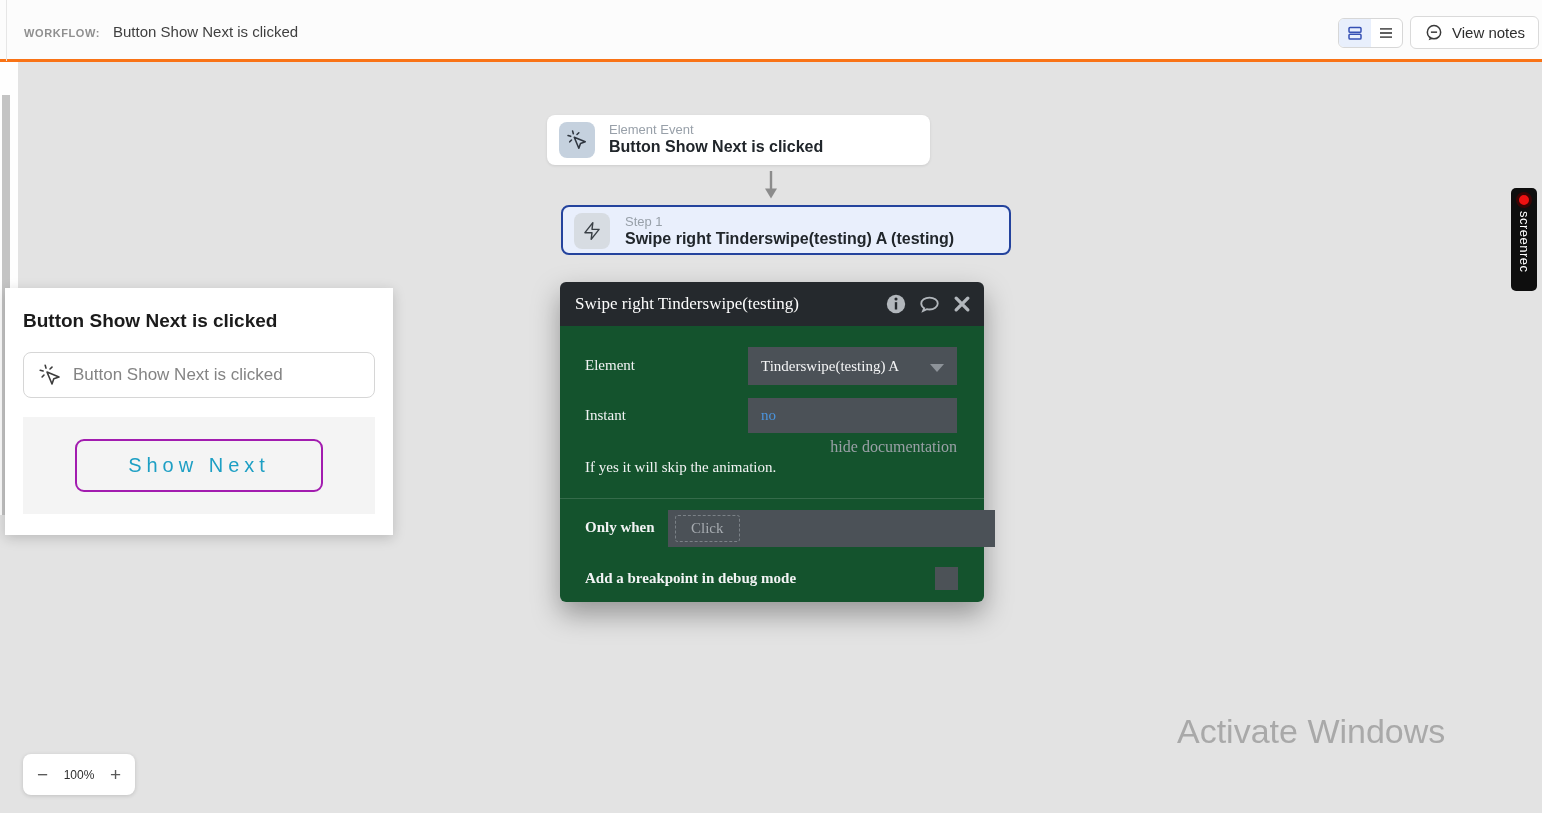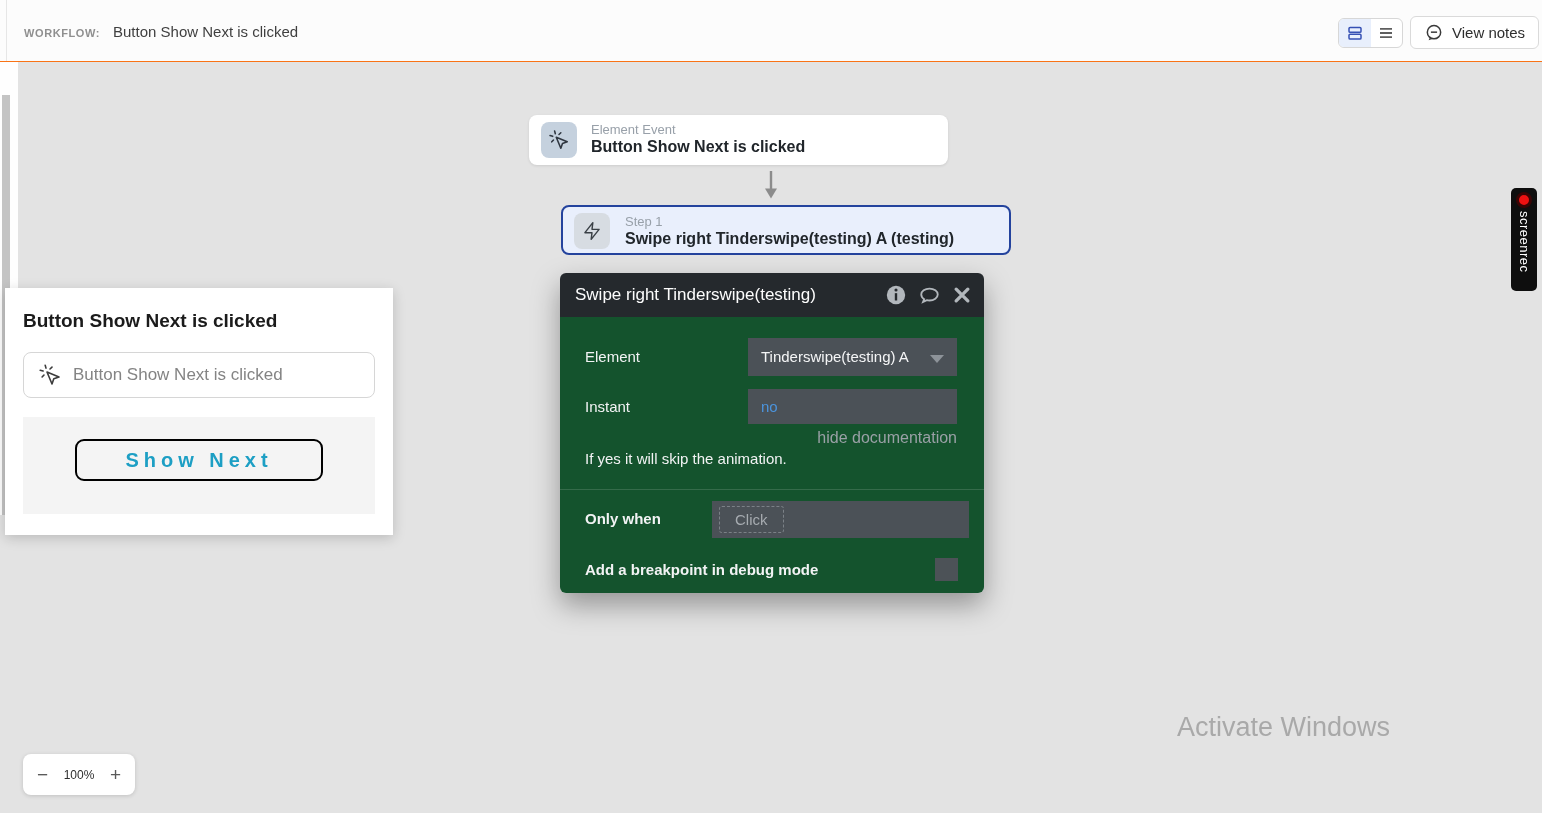--- a/index.html
+++ b/index.html
@@ -1,84 +1,84 @@
 <!DOCTYPE html>
 <html><head>
 <meta charset="utf-8">
 <style>
   * { margin:0; padding:0; box-sizing:border-box; }
   html,body { width:1542px; height:813px; overflow:hidden; }
   body { font-family:"Liberation Sans","DejaVu Sans",sans-serif; background:#e3e3e3; position:relative; }
 
   
-  .topbar { position:absolute; left:0; top:0; width:1542px; height:62px; background:#fcfcfc; border-bottom:1px solid #f97316; }
+  .topbar { position:absolute; left:0; top:0; width:1542px; height:62px; background:#fcfcfc; border-bottom:3px solid #f97316; }
   .topbar-leftline { position:absolute; left:6px; top:0; width:1px; height:61px; background:#e6e6e6; }
   .wf-label { position:absolute; left:24px; top:27px; font-size:11px; font-weight:bold; letter-spacing:.6px; color:#8f8f8f; }
   .wf-title { position:absolute; left:113px; top:23px; font-size:15px; color:#3f3f3f; }
   .toggle-group { position:absolute; left:1338px; top:18px; width:65px; height:30px; border:1px solid #d7d7d7; border-radius:6px; background:#fff; display:flex; overflow:hidden; }
   .toggle-seg { flex:1; display:flex; align-items:center; justify-content:center; cursor:pointer; }
   .toggle-seg.sel { background:#e8effc; }
   .viewnotes-btn { position:absolute; left:1410px; top:16px; height:33px; padding:0 13px; border:1px solid #dadada; border-radius:6px; background:#fff; display:flex; align-items:center; gap:8px; font-size:15px; color:#2e2e2e; cursor:pointer; }
 
   
   .canvas { position:absolute; left:0; top:62px; width:1542px; height:751px; background:#e3e3e3; }
   .left-white-strip { position:absolute; left:0; top:0; width:18px; height:453px; background:#fefefe; }
   .left-gray-strip { position:absolute; left:2px; top:33px; width:8px; height:420px; background:#c4c4c4; }
 
   
-  .event-card { position:absolute; left:529px; top:53px; width:419px; height:50px; background:#fff; border-radius:8px; box-shadow:0 1px 3px rgba(0,0,0,.10); }
+  .event-card { position:absolute; left:547px; top:53px; width:383px; height:50px; background:#fff; border-radius:8px; box-shadow:0 1px 3px rgba(0,0,0,.10); }
   .step-card { position:absolute; left:561px; top:143px; width:450px; height:50px; background:#e9effc; border:2px solid #24439d; border-radius:8px; }
   .icon-tile { position:absolute; left:12px; top:7px; width:36px; height:36px; border-radius:8px; display:flex; align-items:center; justify-content:center; }
   .tile-blue { background:#c5d1de; }
   .tile-gray { background:#d7dce2; }
   .step-card .icon-tile { left:11px; top:6px; }
   .card-kicker { position:absolute; left:62px; top:7px; font-size:13px; color:#98a0a9; }
   .card-title { position:absolute; left:62px; top:23px; font-size:16px; font-weight:bold; color:#21262b; }
   .flow-arrow { position:absolute; left:763px; top:108px; }
 
   
-  .popup { position:absolute; left:560px; top:211px; width:424px; height:320px; border-radius:6px; box-shadow:0 12px 28px rgba(0,0,0,.35); }
+  .popup { position:absolute; left:560px; top:220px; width:424px; height:320px; border-radius:6px; box-shadow:0 12px 28px rgba(0,0,0,.35);font-family:Liberation Serif, serif; }
   .popup-header { position:absolute; left:0; top:0; width:100%; height:44px; background:#25292d; border-radius:6px 6px 0 0; }
   .popup-title { position:absolute; left:15px; top:12px; font-size:17px; color:#fdfdfd; }
   .popup-icons { position:absolute; right:12px; top:11px; display:flex; align-items:center; gap:11px; }
   .popup-icons > span { cursor:pointer; display:flex; }
   .popup-body { position:absolute; left:0; top:44px; width:100%; height:276px; background:#14532d; border-radius:0 0 6px 6px; }
   .fld-label { position:absolute; left:25px; font-size:15px; color:#f2f3f4; }
   .fld-label.b { font-weight:bold; }
   .dd { position:absolute; left:188px; top:21px; width:209px; height:38px; background:#4b5157; color:#f4f5f6; font-size:15px; line-height:38px; padding-left:13px; cursor:pointer; }
   .dd-caret { position:absolute; right:13px; top:17px; width:0; height:0; border-left:7px solid transparent; border-right:7px solid transparent; border-top:8px solid #8d9399; }
   .inst-field { position:absolute; left:188px; top:72px; width:209px; height:35px; background:#4b5157; font-size:15px; line-height:35px; padding-left:13px; color:#4b94dd; cursor:text; }
   .hide-doc { position:absolute; left:188px; top:112px; width:209px; text-align:right; font-size:16px; color:#9aa0a6; cursor:pointer; }
   .doc-text { position:absolute; left:25px; top:133px; font-size:15px; color:#f2f3f4; }
   .popup-divider { position:absolute; left:0; top:172px; width:100%; height:1px; background:rgba(255,255,255,.14); }
-  .onlywhen-field { position:absolute; left:108px; top:184px; width:257px; height:37px; background:#4b5157; display:flex; align-items:center; padding-left:7px; cursor:text;margin-left:44px; }
+  .onlywhen-field { position:absolute; left:108px; top:184px; width:327px; height:37px; background:#4b5157; display:flex; align-items:center; padding-left:7px; cursor:text; }
   .click-chip { border:1px dashed #7b8187; border-radius:3px; padding:4px 15px; font-size:15px; color:#a6abb0; }
   .bp-checkbox { position:absolute; left:375px; top:241px; width:23px; height:23px; background:#4c5257; cursor:pointer; }
 
   
   .preview-card { position:absolute; left:5px; top:226px; width:388px; height:247px; background:#fff; box-shadow:0 3px 12px rgba(0,0,0,.18); }
   .pv-title { position:absolute; left:18px; top:22px; font-size:19px; font-weight:bold; color:#1b1b1b; }
   .pv-event-row { position:absolute; left:18px; top:64px; width:352px; height:46px; border:1px solid #d6d6d6; border-radius:8px; display:flex; align-items:center; gap:11px; padding-left:14px; }
   .pv-event-text { font-size:17px; color:#848484; }
   .pv-panel { position:absolute; left:18px; top:129px; width:352px; height:97px; background:#f4f4f4; }
-  .shownext-btn { position:absolute; left:52px; top:22px; width:248px; height:42px; background:#f4f4f4; border:2px solid #000000; border-radius:9px; font-size:20px; font-weight:bold; letter-spacing:5px; color:#1d9fc4; display:flex; align-items:center; justify-content:center; cursor:pointer; font-family:"Liberation Sans","DejaVu Sans",sans-serif; }
+  .shownext-btn { position:absolute; left:52px; top:22px; width:248px; height:53px; background:#f4f4f4; border:2px solid #a21caf; border-radius:9px; font-size:20px; font-weight:normal; letter-spacing:5px; color:#1d9fc4; display:flex; align-items:center; justify-content:center; cursor:pointer; font-family:"Liberation Sans","DejaVu Sans",sans-serif; }
 
   
   .zoom-ctl { position:absolute; left:23px; top:692px; width:112px; height:41px; background:#fff; border-radius:8px; box-shadow:0 1px 4px rgba(0,0,0,.15); display:flex; align-items:center; justify-content:space-between; padding:0 14px; }
   .zoom-btn { font-size:19px; color:#5a5a5a; cursor:pointer; line-height:1; }
   .zoom-level { font-size:12px; color:#2e2e2e; }
 
   
   .screenrec { position:absolute; left:1511px; top:126px; width:26px; height:103px; background:#0e0e0e; border-radius:5px; display:flex; flex-direction:column; align-items:center; padding-top:4px; }
   .rec-dot { width:16px; height:16px; border-radius:50%; background:#ee1111; border:3px solid #3a0505; flex:none; }
   .screenrec-label { writing-mode:vertical-rl; color:#fff; font-size:13px; letter-spacing:.5px; margin-top:3px; }
 
   
   .watermark { position:absolute; left:1177px; top:650px; }
-  .wm-line1 { font-size:27px; color:#a9a9a9; font-family:"Liberation Sans","DejaVu Sans",sans-serif; }
+  .wm-line1 { font-size:34px; color:#a9a9a9; font-family:"Liberation Sans","DejaVu Sans",sans-serif; }
   .wm-line2 { font-size:19px; color:#b3b3b3; margin-top:6px; }
 
   svg { display:block; }
 </style>
 </head>
 <body>
 
 <div class="topbar">
   <div class="topbar-leftline"></div>
   <div class="wf-label">WORKFLOW:</div>

